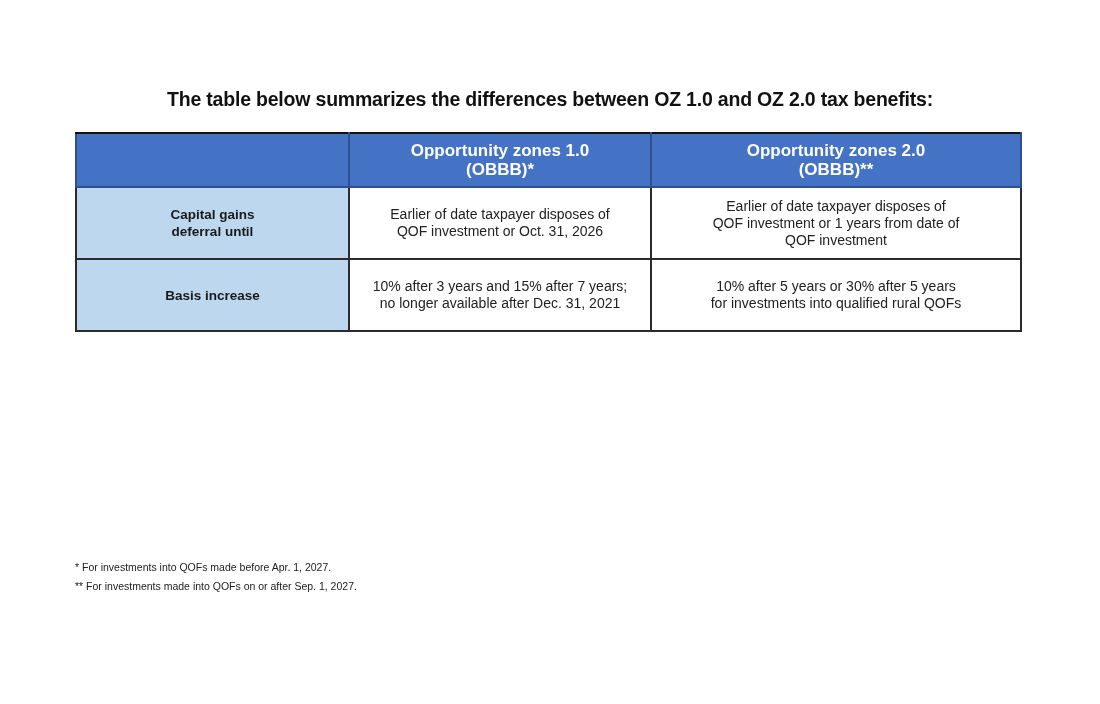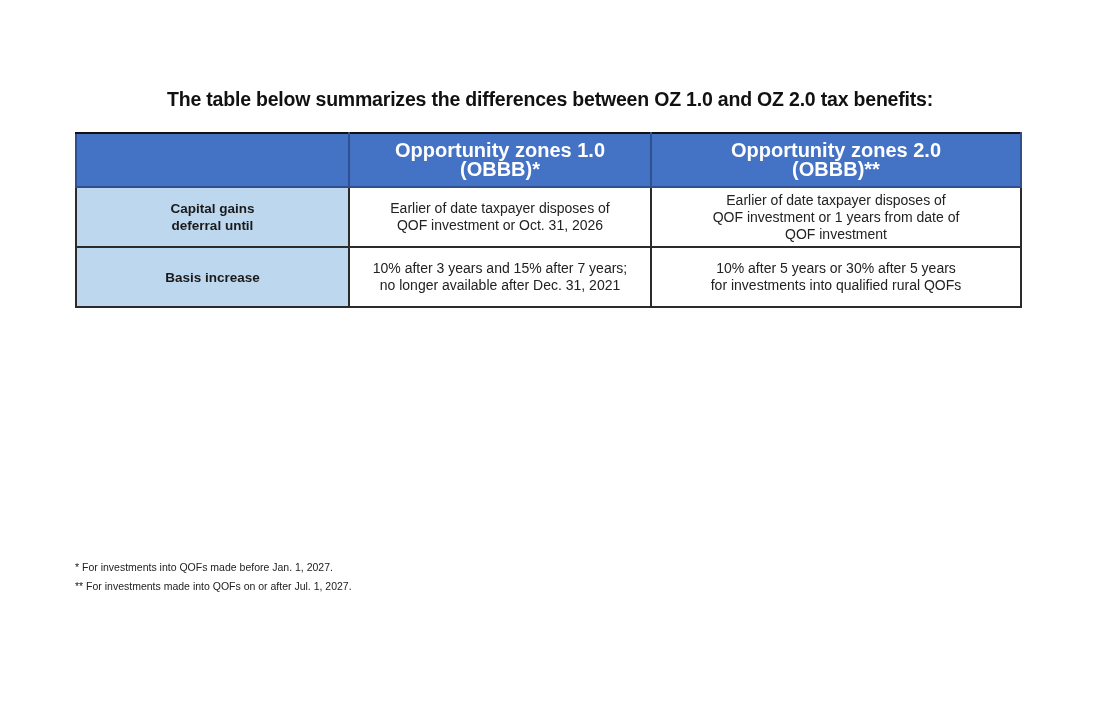--- a/index.html
+++ b/index.html
@@ -41,29 +41,29 @@
     table.comparison td {
       border: 2px solid #2b2b2b;
       text-align: center;
       vertical-align: middle;
       padding: 0 8px;
       line-height: 17px;
     }
     table.comparison thead th {
       background: #4472c4;
       color: #ffffff;
-      font-size: 20px;
+      font-size: 17px;
       font-weight: bold;
       height: 52px;
       line-height: 19px;
       border-color: #2f4f8f;
       border-top-color: #111;
     }
     table.comparison thead th:first-child { border-left-color: #2f4f8f; }
-    table.comparison tbody tr { height: 60px; }
+    table.comparison tbody tr { height: 72px; }
     table.comparison tbody th {
       background: #bdd7ee;
       font-size: 13.5px;
       font-weight: bold;
       color: #1a1a1a;
     }
     table.comparison tbody td {
       background: #ffffff;
       font-size: 14px;
       font-weight: normal;
@@ -129,15 +129,15 @@
       </td>
       <td>
         <span class="line">10% after 5 years or 30% after 5 years</span>
         <span class="line">for investments into qualified rural QOFs</span>
       </td>
     </tr>
   </tbody>
 </table>
 
 <div class="footnotes">
-  <div class="footnote">* For investments into QOFs made before Jan. 1, 2027.</div>
-  <div class="footnote">** For investments made into QOFs on or after Jul. 1, 2027.</div>
+  <div class="footnote">* For investments into QOFs made before Apr. 1, 2027.</div>
+  <div class="footnote">** For investments made into QOFs on or after Sep. 1, 2027.</div>
 </div>
 
 </body></html>

